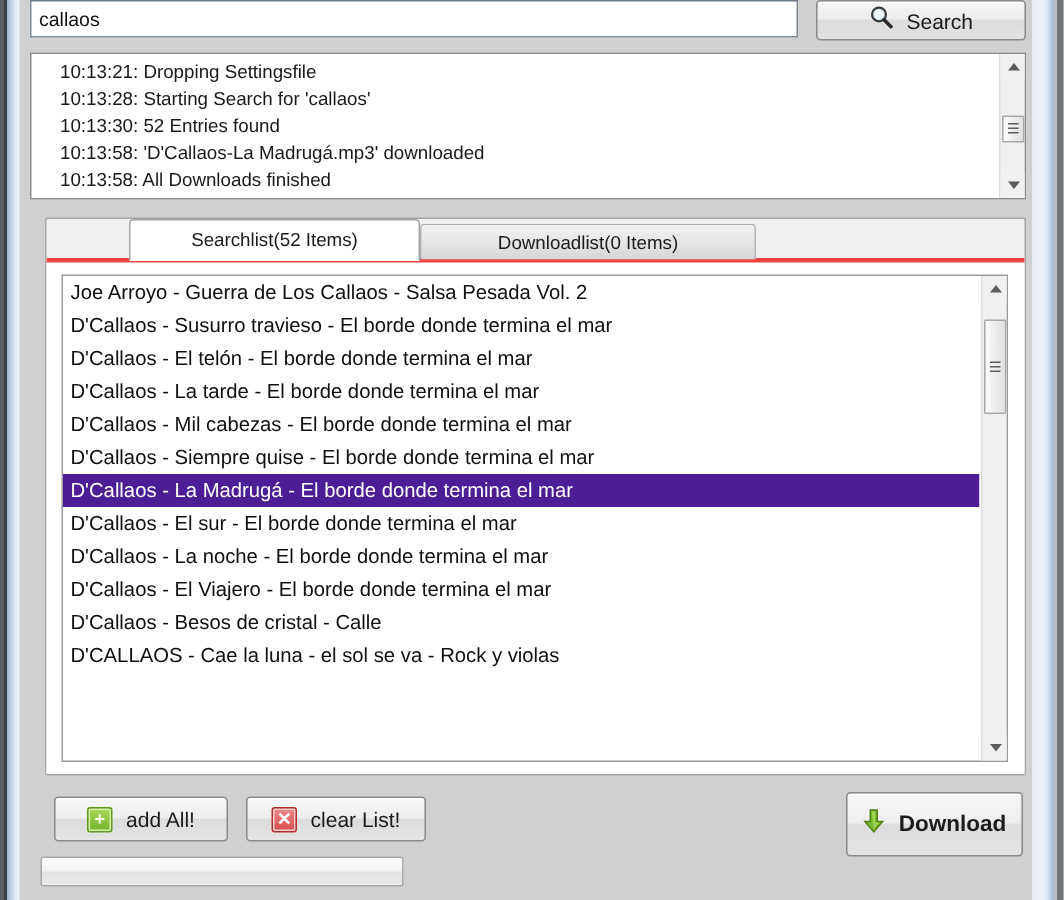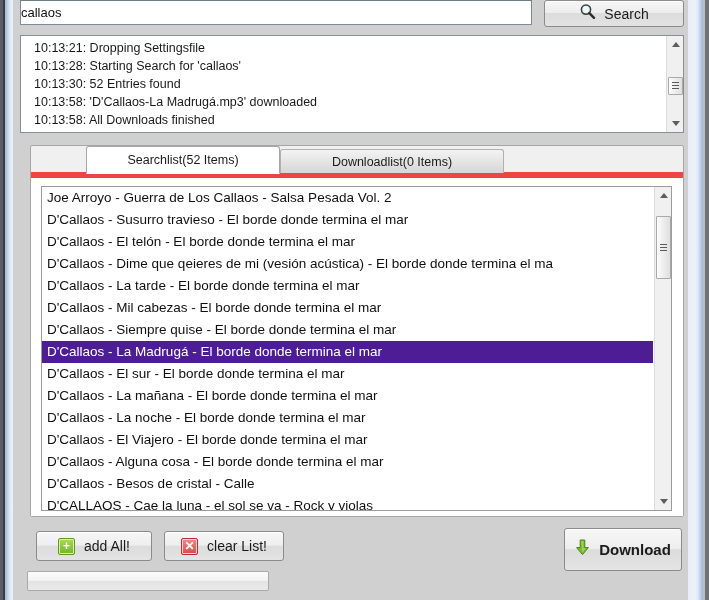--- a/index.html
+++ b/index.html
@@ -52,21 +52,21 @@
   #search-input {
     position: absolute;
     left: 7px; top: 0px;
     width: 512px; height: 25px;
     border: 1px solid #7d8a97;
     border-top-color: #6f7d8a;
     background: #ffffff;
     font-family: "Liberation Sans", sans-serif;
     font-size: 13px;
     color: #111;
-    padding: 0 0;
+    padding: 0 5px;
     outline: none;
   }
   #search-button {
     position: absolute;
     left: 531px; top: 0px;
     width: 140px; height: 27px;
     border: 1px solid #8b8b8b;
     border-radius: 3px;
     background: linear-gradient(to bottom, #f6f6f6 0%, #ededed 46%, #dcdcdc 50%, #e3e3e3 100%);
     display: flex; align-items: center; justify-content: center;
@@ -82,21 +82,21 @@
   #log-box {
     position: absolute;
     left: 7px; top: 35px;
     width: 664px; height: 98px;
     background: #ffffff;
     border: 1px solid #8a8f96;
     overflow: hidden;
   }
   #log-lines {
     position: absolute;
-    left: 8px; top: 3px;
+    left: 14px; top: 3px;
     right: 18px;
     padding: 0 5px;
   }
   .log-line {
     font-family: "Liberation Sans", sans-serif;
     font-size: 12.5px;
     color: #1a1a1a;
     line-height: 18px;
     white-space: nowrap;
   }
@@ -182,21 +182,21 @@
     border: 1px solid #b0b0b0;
     border-bottom: none;
     z-index: 2;
     top: 3px; height: 24px;
   }
   #tab-body {
     position: absolute;
     left: 0; top: 26px;
     width: 652px; height: 344px;
     background: #ffffff;
-    border-top: 6px solid #ef4444;
+    border-top: 3px solid #ef4444;
   }
 
   
   #results-list {
     position: absolute;
     left: 10px; top: 8px;
     width: 631px; height: 325px;
     background: #ffffff;
     border: 1px solid #9b9b9b;
     overflow: hidden;
@@ -330,30 +330,27 @@
           <span>Downloadlist(0 Items)</span>
         </div>
       </div>
 
       <div id="tab-body">
         <div id="results-list">
           <div id="rows-clip">
               <div class="row">Joe Arroyo - Guerra de Los Callaos - Salsa Pesada Vol. 2</div>
               <div class="row">D'Callaos - Susurro travieso - El borde donde termina el mar</div>
               <div class="row">D'Callaos - El telón - El borde donde termina el mar</div>
-              <div class="row">D'Callaos - Dime que qeieres de mi (vesión acústica) - El borde donde termina el ma</div>
               <div class="row">D'Callaos - La tarde - El borde donde termina el mar</div>
               <div class="row">D'Callaos - Mil cabezas - El borde donde termina el mar</div>
               <div class="row">D'Callaos - Siempre quise - El borde donde termina el mar</div>
               <div class="row selected">D'Callaos - La Madrugá - El borde donde termina el mar</div>
               <div class="row">D'Callaos - El sur - El borde donde termina el mar</div>
-              <div class="row">D'Callaos - La mañana - El borde donde termina el mar</div>
               <div class="row">D'Callaos - La noche - El borde donde termina el mar</div>
               <div class="row">D'Callaos - El Viajero - El borde donde termina el mar</div>
-              <div class="row">D'Callaos - Alguna cosa - El borde donde termina el mar</div>
               <div class="row">D'Callaos - Besos de cristal - Calle</div>
               <div class="row">D'CALLAOS - Cae la luna - el sol se va - Rock y violas</div>
             </div>
           <div class="vscroll">
             <div class="sb-arrow up">
               <span class="sb-tri up"></span>
             </div>
             <div class="sb-thumb" id="results-thumb" style="height: 63.58px; top: 28.56px;">
               <span class="grip">
                   <i></i>

